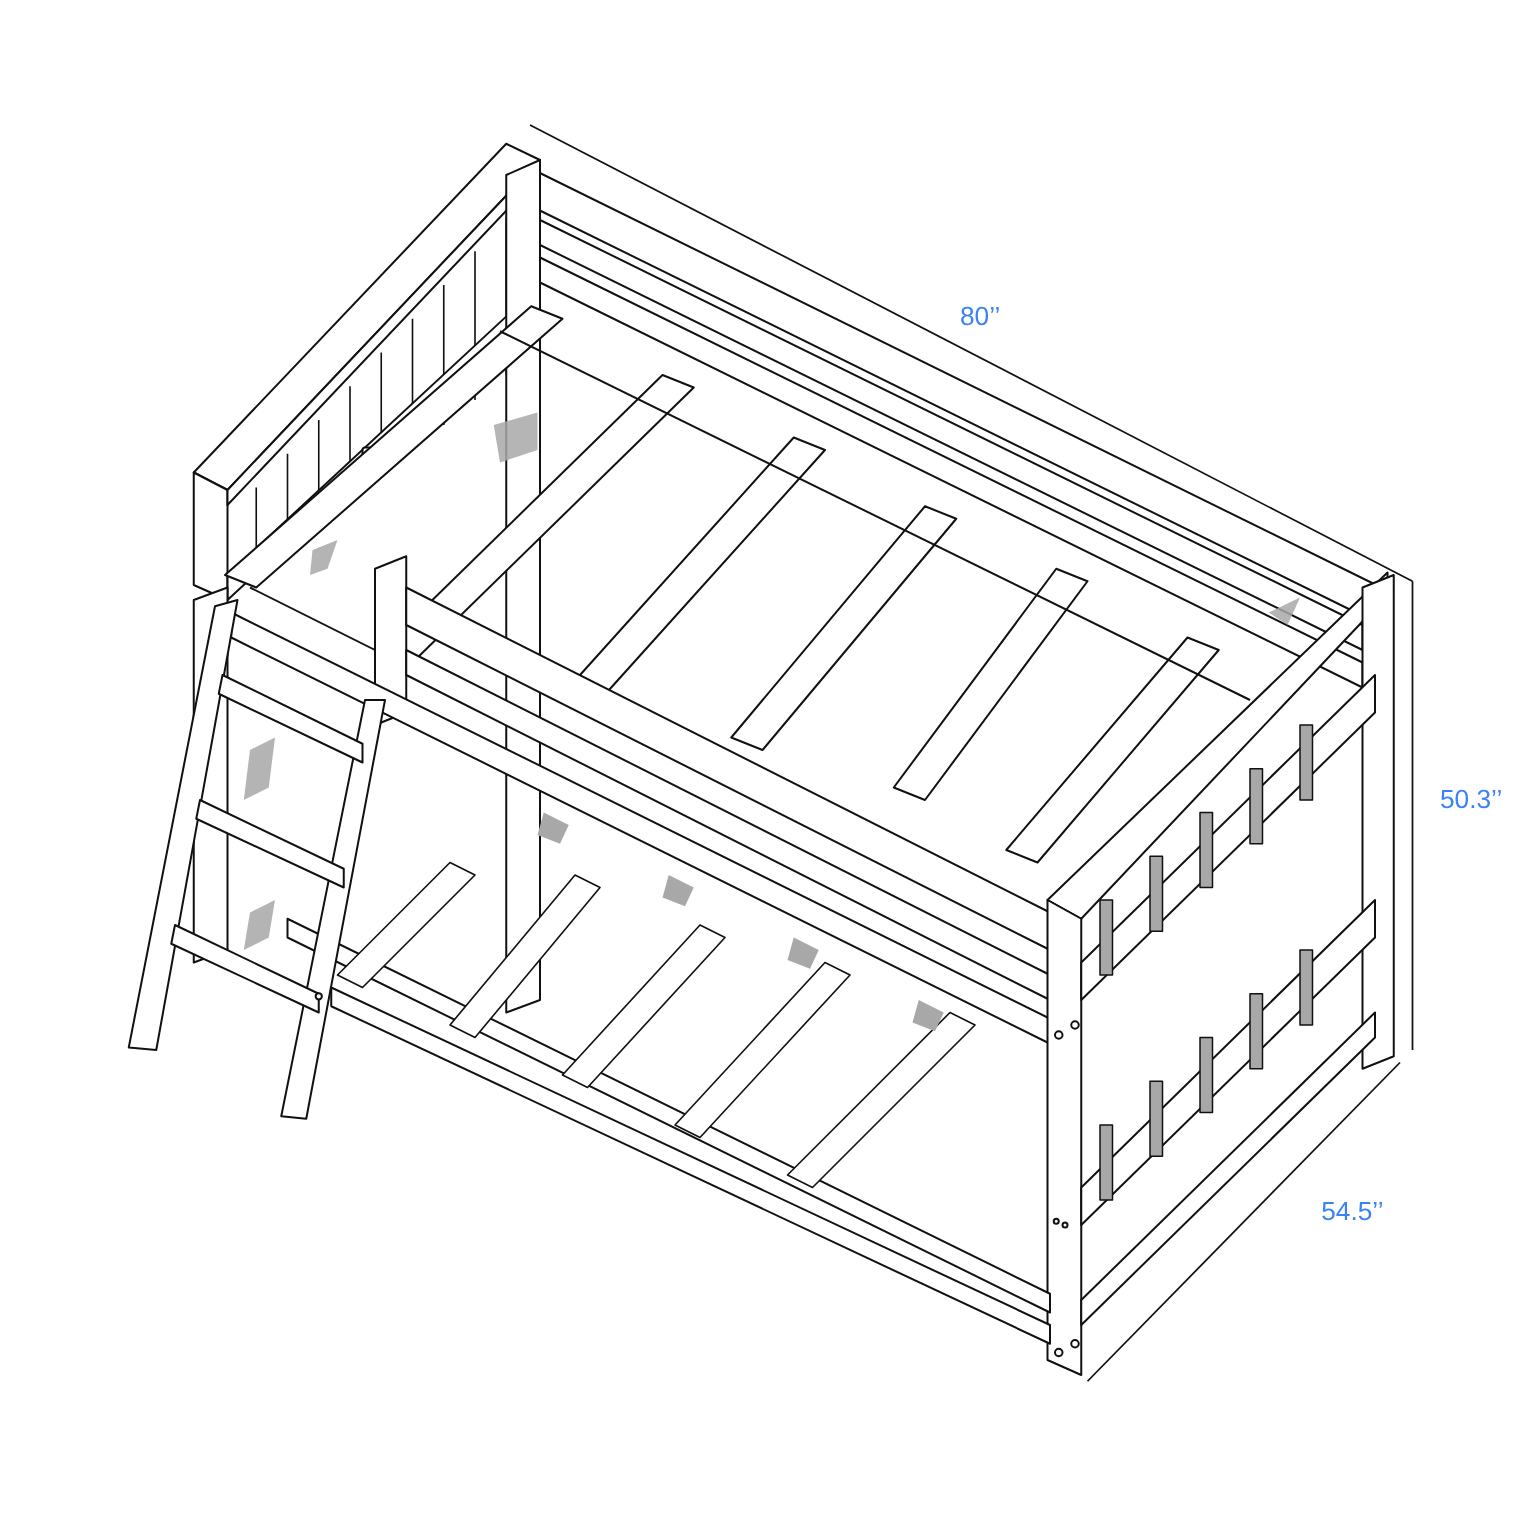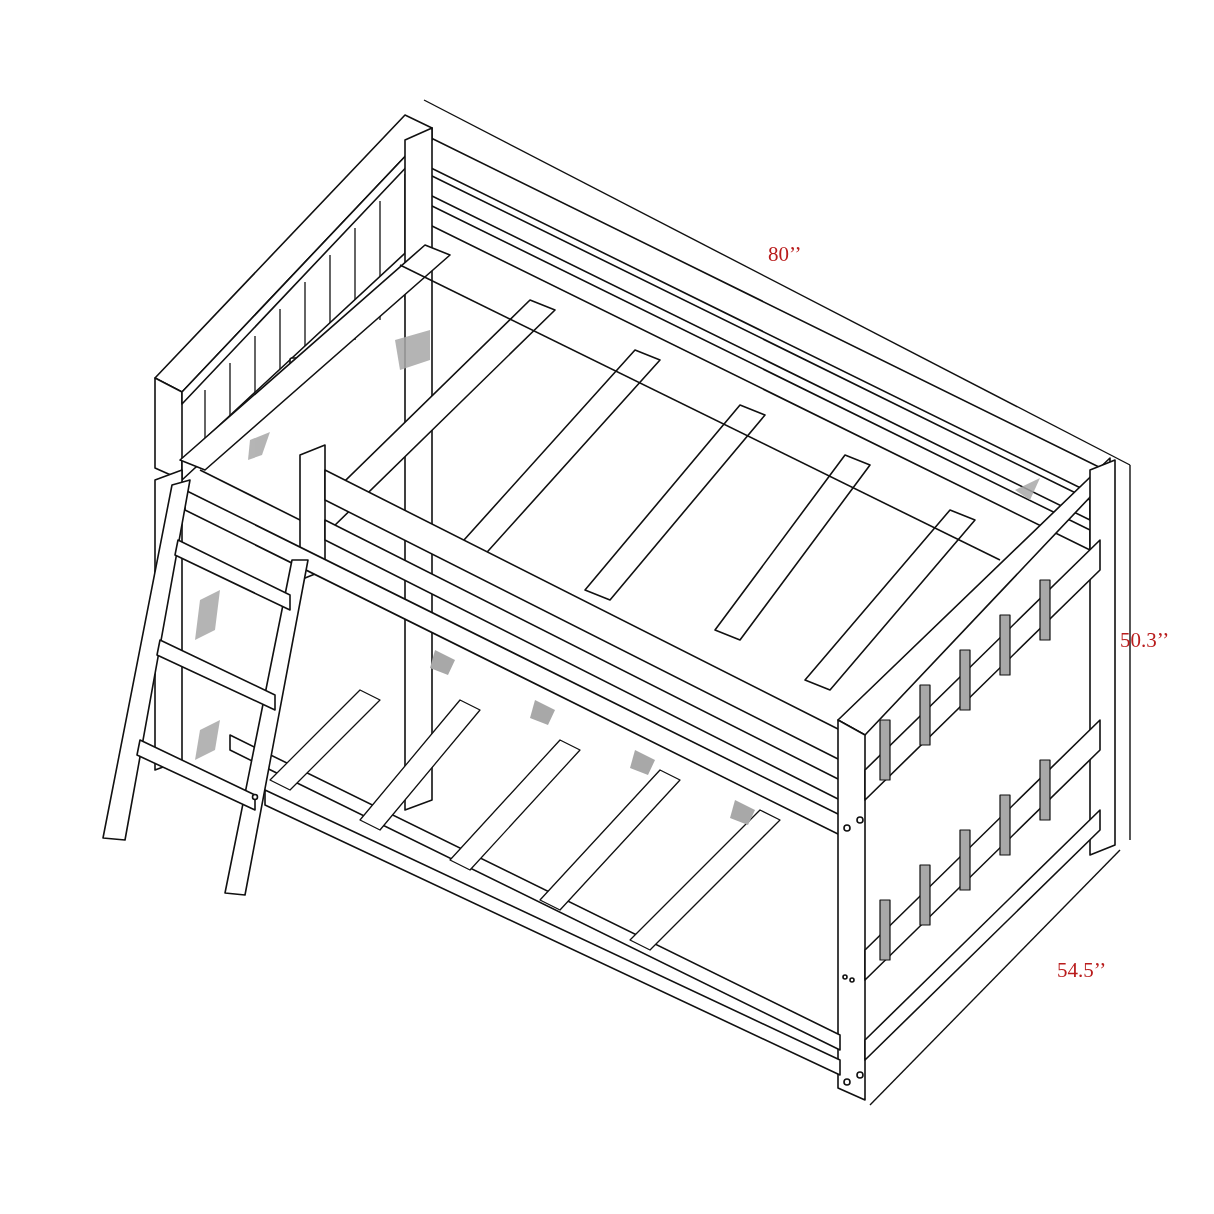--- a/index.html
+++ b/index.html
@@ -1,18 +1,18 @@
 <!DOCTYPE html>
 <html><head>
 <meta charset="utf-8">
 <style>
   html, body { margin:0; padding:0; background:#ffffff; }
   body { width:1214px; height:1214px; overflow:hidden; position:relative; font-family:"Liberation Sans", sans-serif; }
   svg { position:absolute; left:0; top:0; }
-  .dim-label { position:absolute; font-family:Liberation Serif, serif; font-size:21px; color:#b91c1c; white-space:nowrap; }
+  .dim-label { position:absolute; font-family:Liberation Sans, sans-serif; font-size:21px; color:#3b82f6; white-space:nowrap; }
 </style>
 </head>
 <body>
 
 <svg width="1214" height="1214" viewBox="0 0 1214 1214" xmlns="http://www.w3.org/2000/svg">
   <g fill="#fff" stroke="#111" stroke-width="1.6" stroke-linejoin="round">
 
     <g>
       <line x1="424" y1="100" x2="1130" y2="465" stroke-width="1.4"></line>
     </g>
@@ -131,14 +131,14 @@
       <polygon points="250,440 270,432 262,455 248,460"></polygon>
       <polygon points="395,340 430,330 430,360 400,370"></polygon>
       <polygon points="1015,490 1040,478 1030,500"></polygon>
       <polygon points="200,600 220,590 215,630 195,640"></polygon>
       <polygon points="200,730 220,720 215,750 195,760"></polygon>
     </g>
   </g>
 </svg>
 
 <div class="dim-label" style="left:768px; top:242px;">80’’</div>
-<div class="dim-label" style="left:1120px; top:628px;">50.3’’</div>
+<div class="dim-label" style="left:1152px; top:628px;">50.3’’</div>
 <div class="dim-label" style="left:1025px; top:958px;margin-left:32px;">54.5’’</div>
 
 </body></html>

